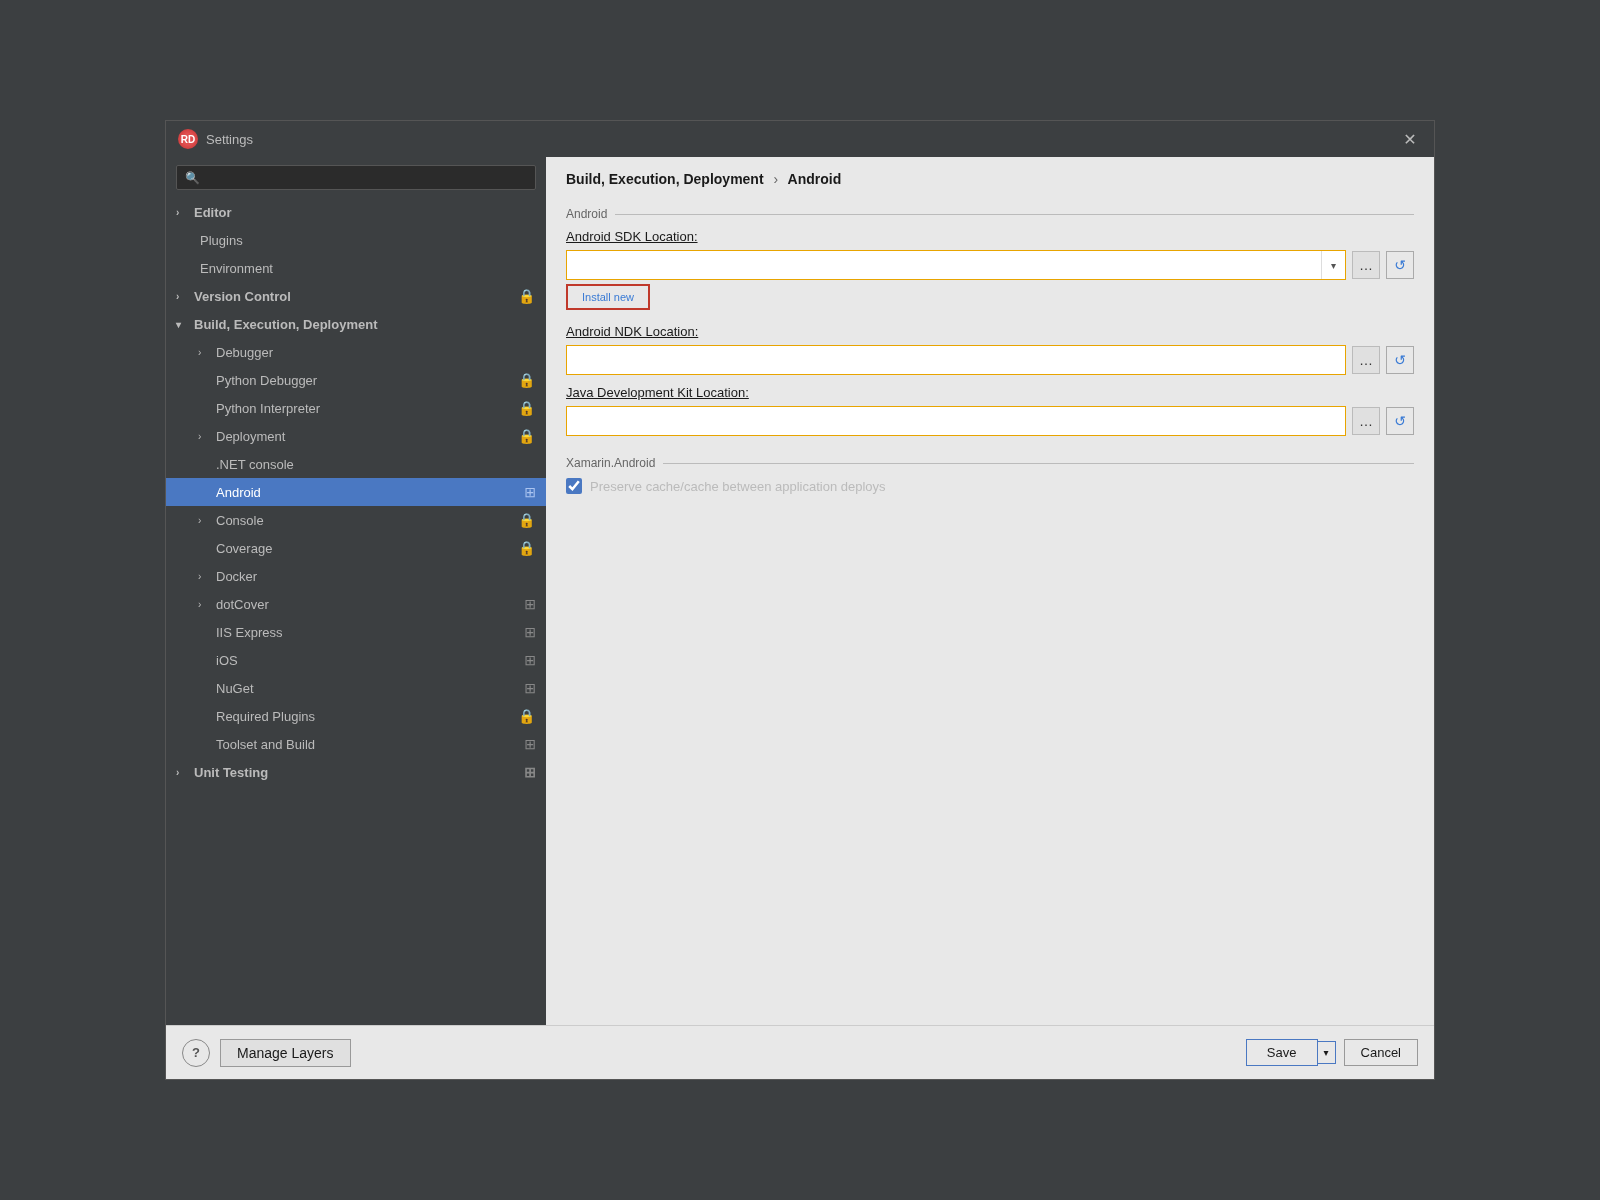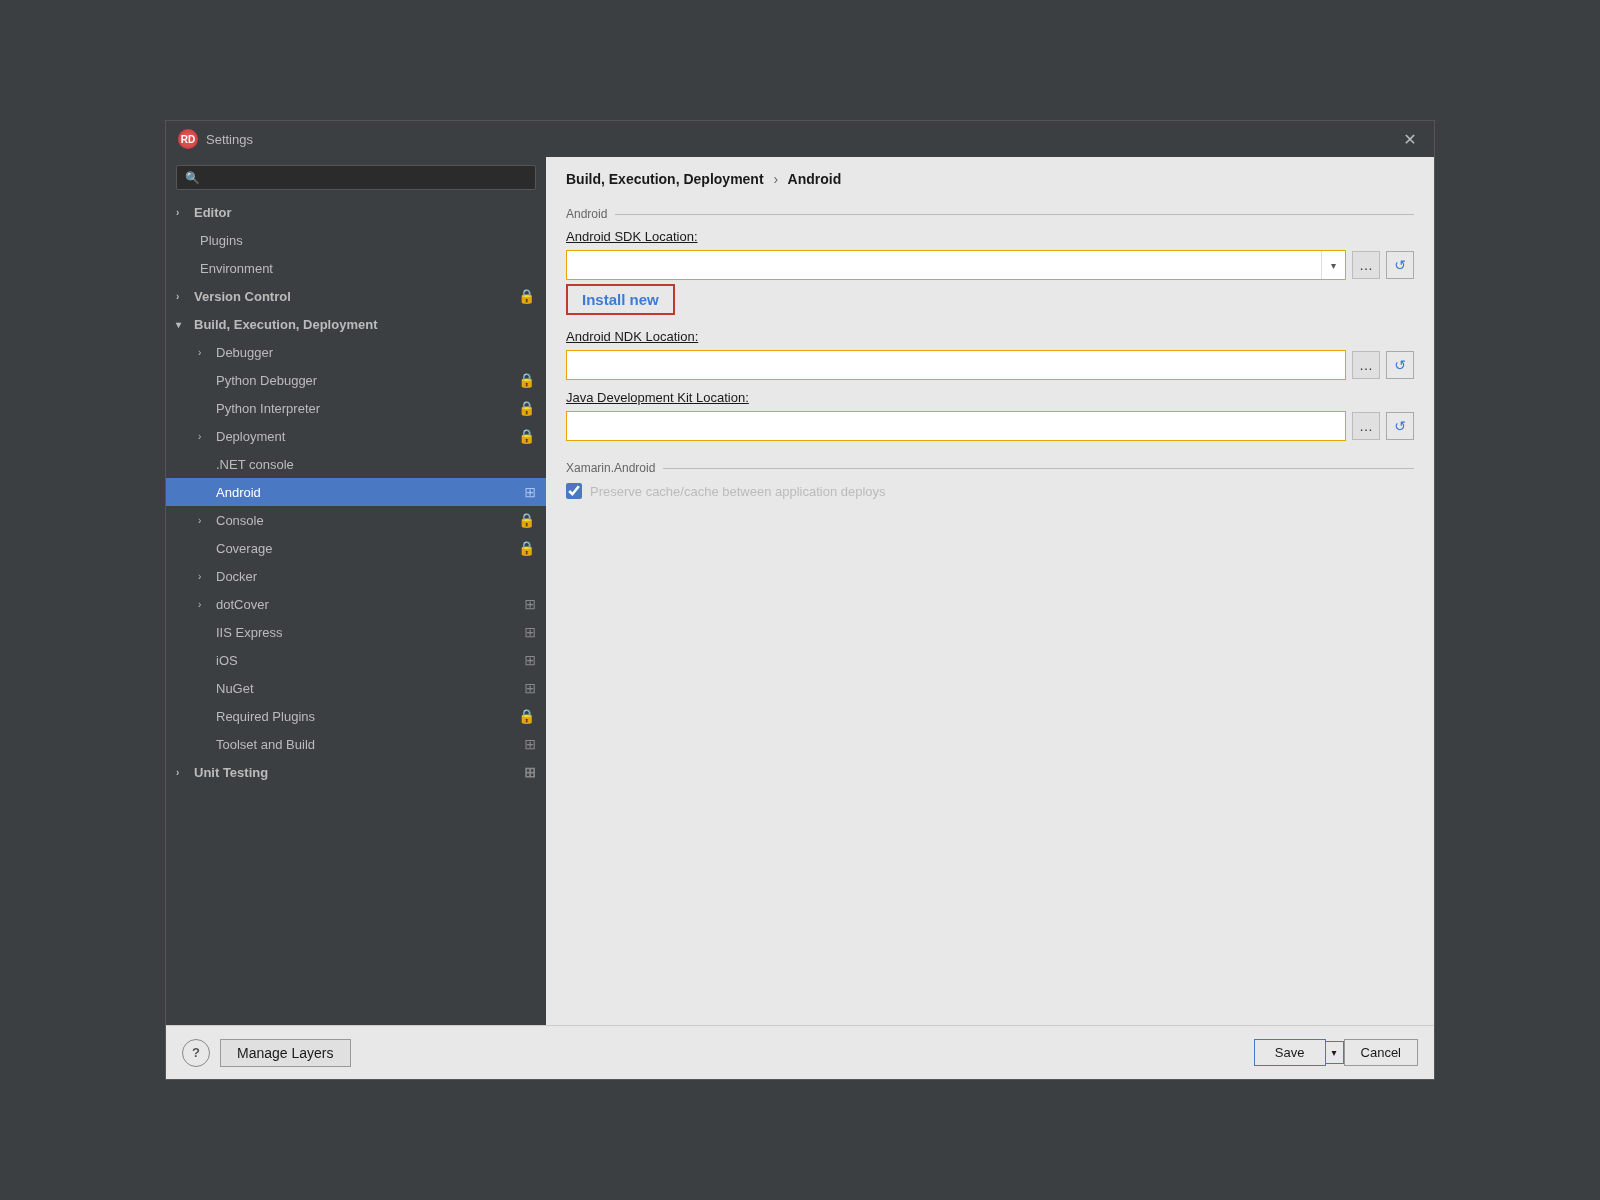--- a/index.html
+++ b/index.html
@@ -225,25 +225,24 @@
       justify-content: center;
       cursor: pointer;
       font-size: 14px;
       color: #333;
     }
     .install-btn {
       border: 2px solid #c0392b;
       background: transparent;
       padding: 5px 14px;
       color: #3a7bd5;
-      font-size: 15px;
+      font-size: 11px;
       cursor: pointer;
       margin-bottom: 14px;
       display: inline-block;
-      font-weight: bold;
     }
     .xamarin-section {
       margin-top: 20px;
     }
     .checkbox-row {
       display: flex;
       align-items: center;
       gap: 8px;
     }
     .checkbox-row input[type="checkbox"] {
@@ -278,20 +277,21 @@
       border: 1px solid #999;
       background: #e0e0e0;
       padding: 5px 16px;
       cursor: pointer;
       font-size: 14px;
       color: #1a1a1a;
     }
     .footer-right {
       margin-left: auto;
       display: flex;
+      gap: 8px;
     }
     .save-btn-group {
       display: flex;
       align-items: center;
     }
     .save-btn {
       border: 1px solid #4a78c2;
       background: #e8e8e8;
       padding: 5px 20px;
       cursor: pointer;

